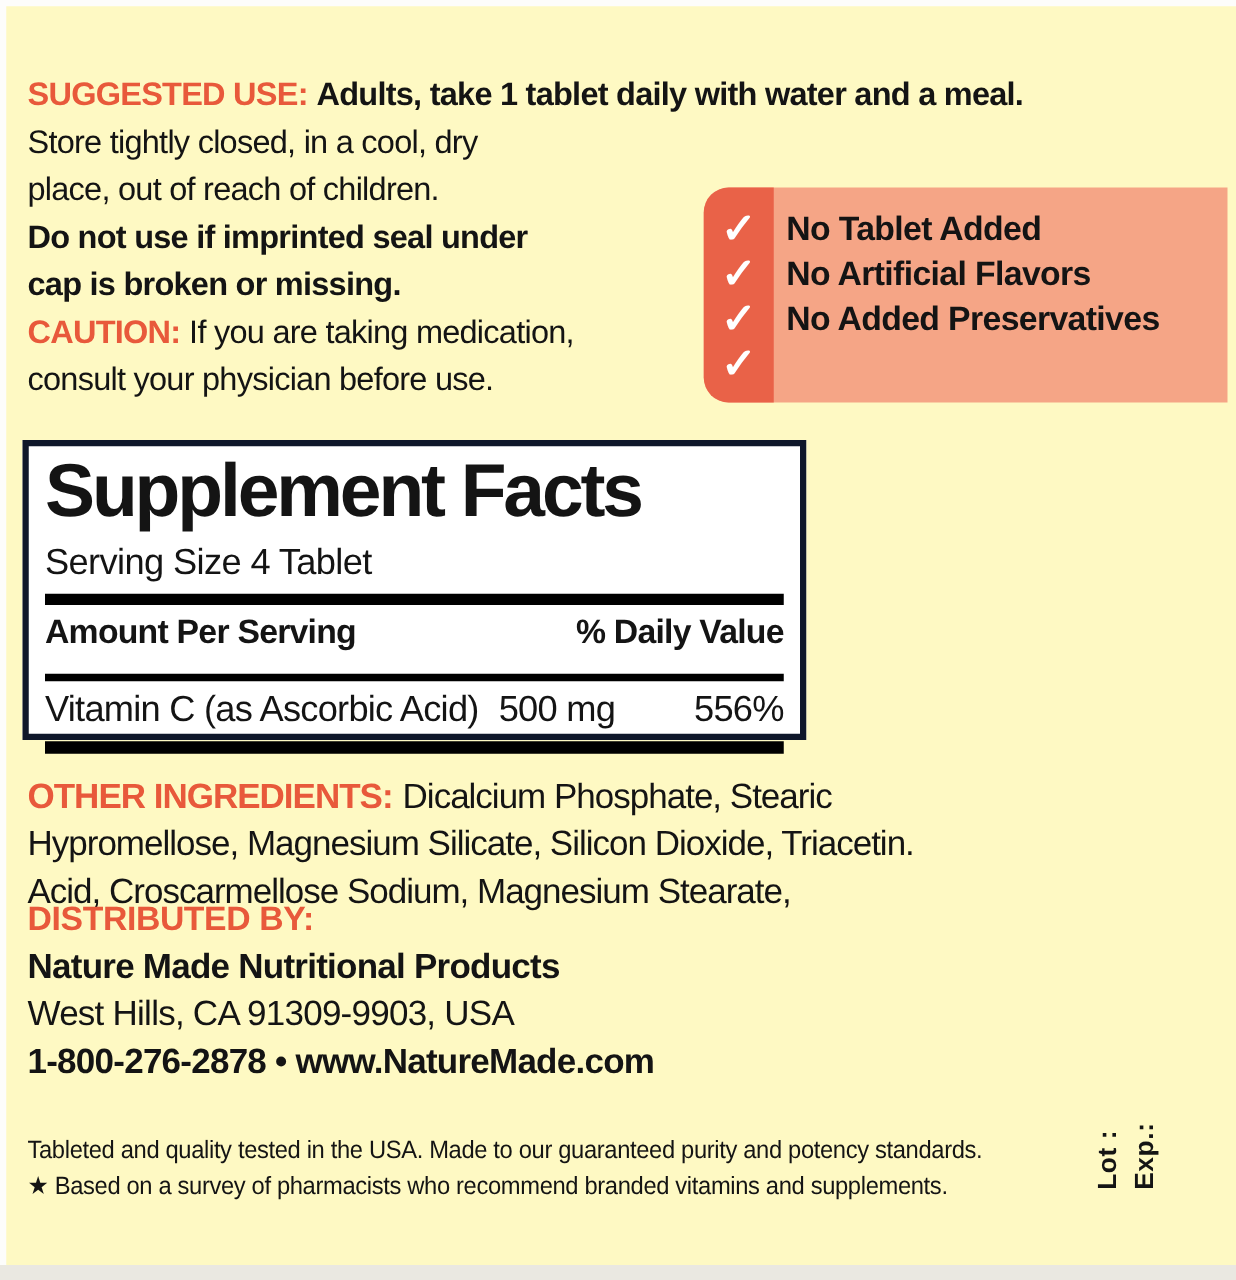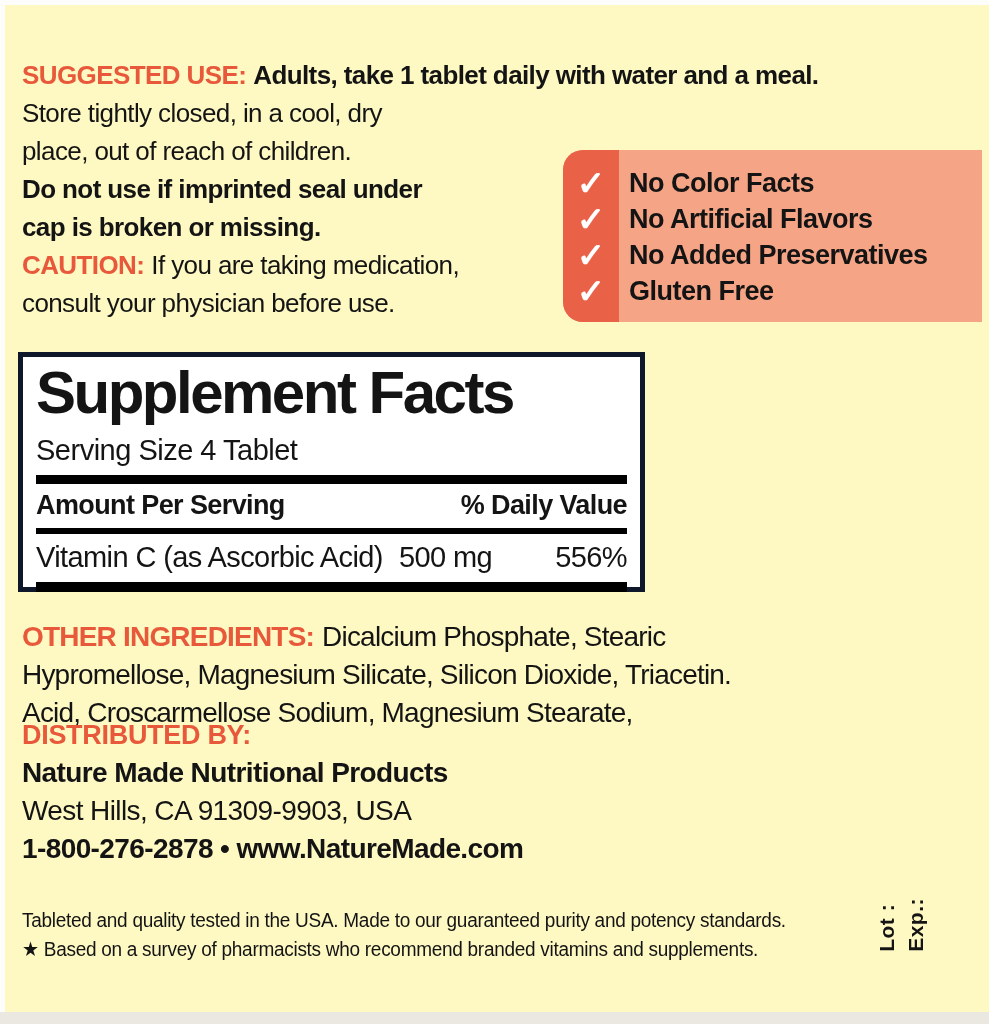--- a/index.html
+++ b/index.html
@@ -35,21 +35,21 @@
   
   .facts{position:absolute;left:18px;top:352px;width:627px;height:240px;box-sizing:border-box;
     background:#FFFFFF;border:5px solid #0f172a;padding:0 13px;}
   .facts-title{font-size:60px;font-weight:bold;letter-spacing:-2.5px;line-height:64px;margin-top:4px;white-space:nowrap;}
   .facts-serving{font-size:29px;letter-spacing:-0.5px;line-height:32px;margin-top:9px;white-space:nowrap;}
   .bar{background:#000;}
   .bar.b1{height:9px;margin-top:9px;}
   .bar.b2{height:6px;}
   .bar.b3{height:10px;}
   .facts-header{display:flex;justify-content:space-between;align-items:center;
-    font-size:27px;font-weight:bold;letter-spacing:-0.6px;padding:6px 0 7px;white-space:nowrap;}
+    font-size:27px;font-weight:bold;letter-spacing:-0.6px;padding:6px 0 18px;white-space:nowrap;}
   .facts-row{display:flex;justify-content:space-between;align-items:flex-end;
     font-size:29px;letter-spacing:-0.6px;padding:7px 0 8px;white-space:nowrap;}
   .facts-row .left{display:flex;gap:16px;}
 
   
   .ingredients{position:absolute;left:22px;top:618px;font-size:28px;line-height:38px;letter-spacing:-0.8px;white-space:nowrap;}
   .ingredients .rest{margin-left:8px;}
 
   
   .distributor{position:absolute;left:22px;top:716px;line-height:38px;white-space:nowrap;}
@@ -88,33 +88,32 @@
       <span class="accent bold">CAUTION:</span><span class="rest">If you are taking medication,</span>
     </div>
     <div class="line">consult your physician before use.</div>
   </div>
 
   <div class="claims">
     <div class="claims-strip"></div>
     <div class="claims-rows">
       <div class="claim-row">
         <span class="claim-check">✓</span>
-        <span class="claim-label">No Color Facts</span>
+        <span class="claim-label">No Tablet Added</span>
       </div>
       <div class="claim-row">
         <span class="claim-check">✓</span>
         <span class="claim-label">No Artificial Flavors</span>
       </div>
       <div class="claim-row">
         <span class="claim-check">✓</span>
         <span class="claim-label">No Added Preservatives</span>
       </div>
       <div class="claim-row">
         <span class="claim-check">✓</span>
-        <span class="claim-label">Gluten Free</span>
       </div>
     </div>
   </div>
 
   <div class="facts">
     <div class="facts-title">Supplement Facts</div>
     <div class="facts-serving">Serving Size 4 Tablet</div>
     <div class="bar b1"></div>
     <div class="facts-header">
       <span>Amount Per Serving</span>

